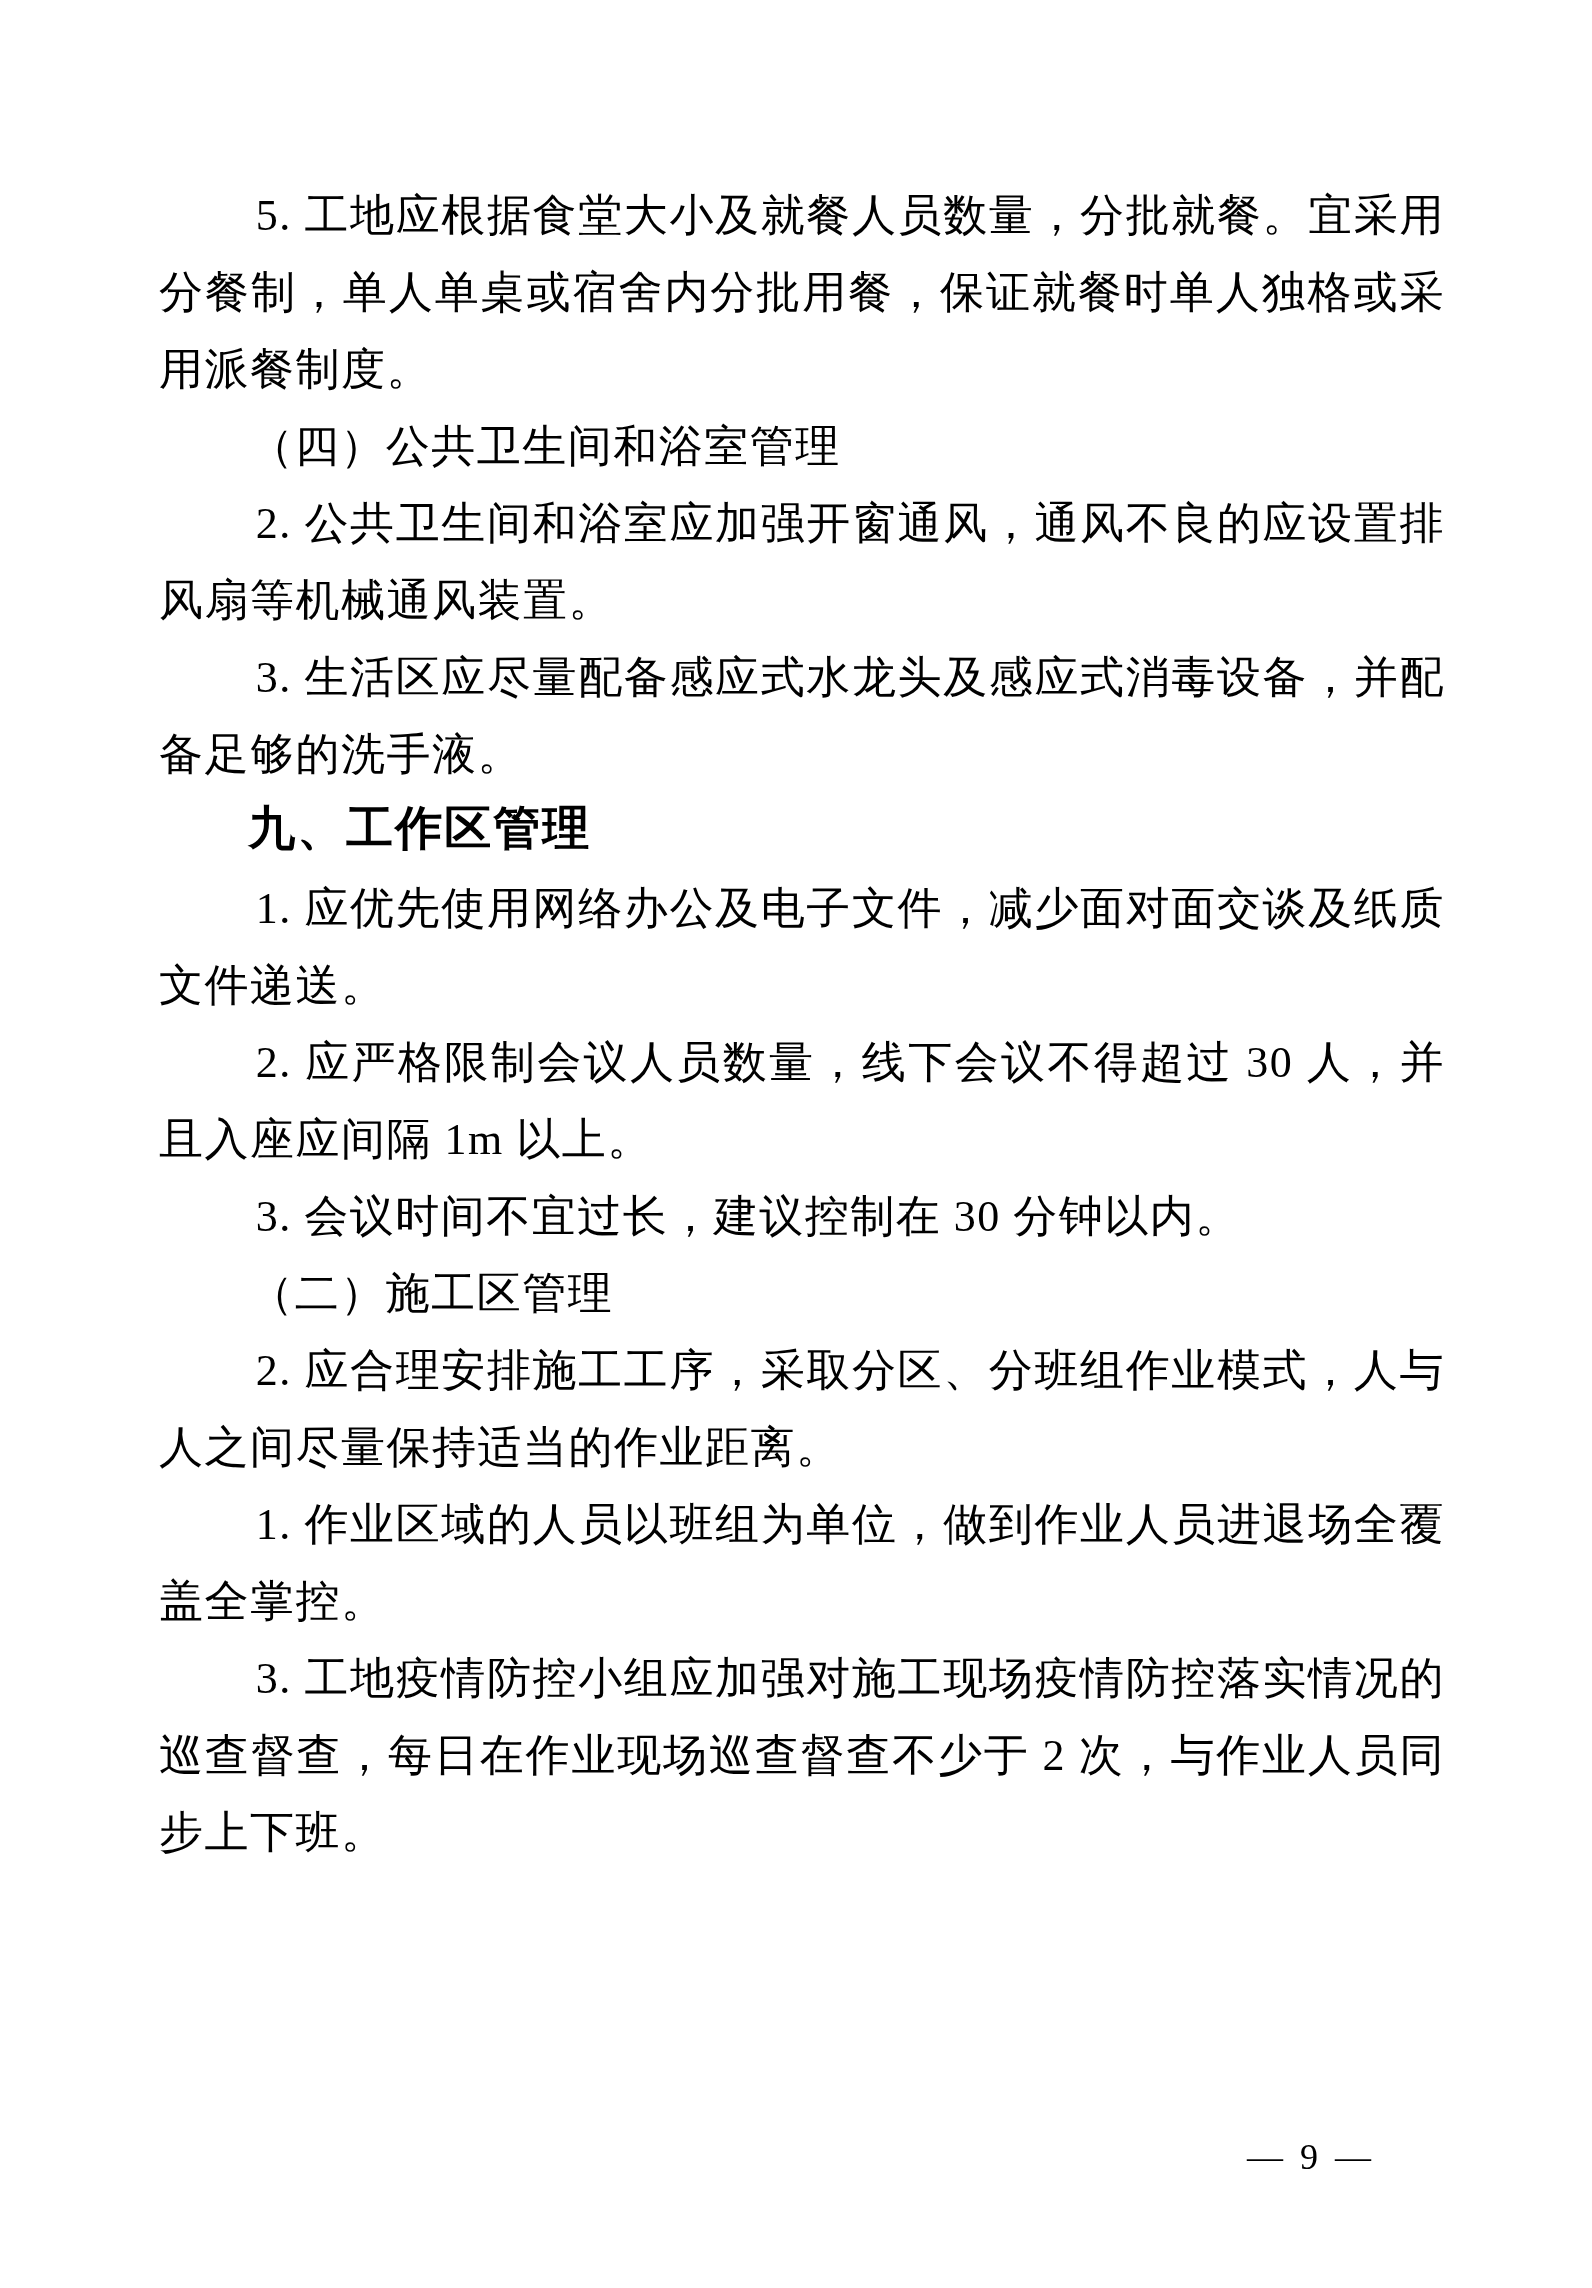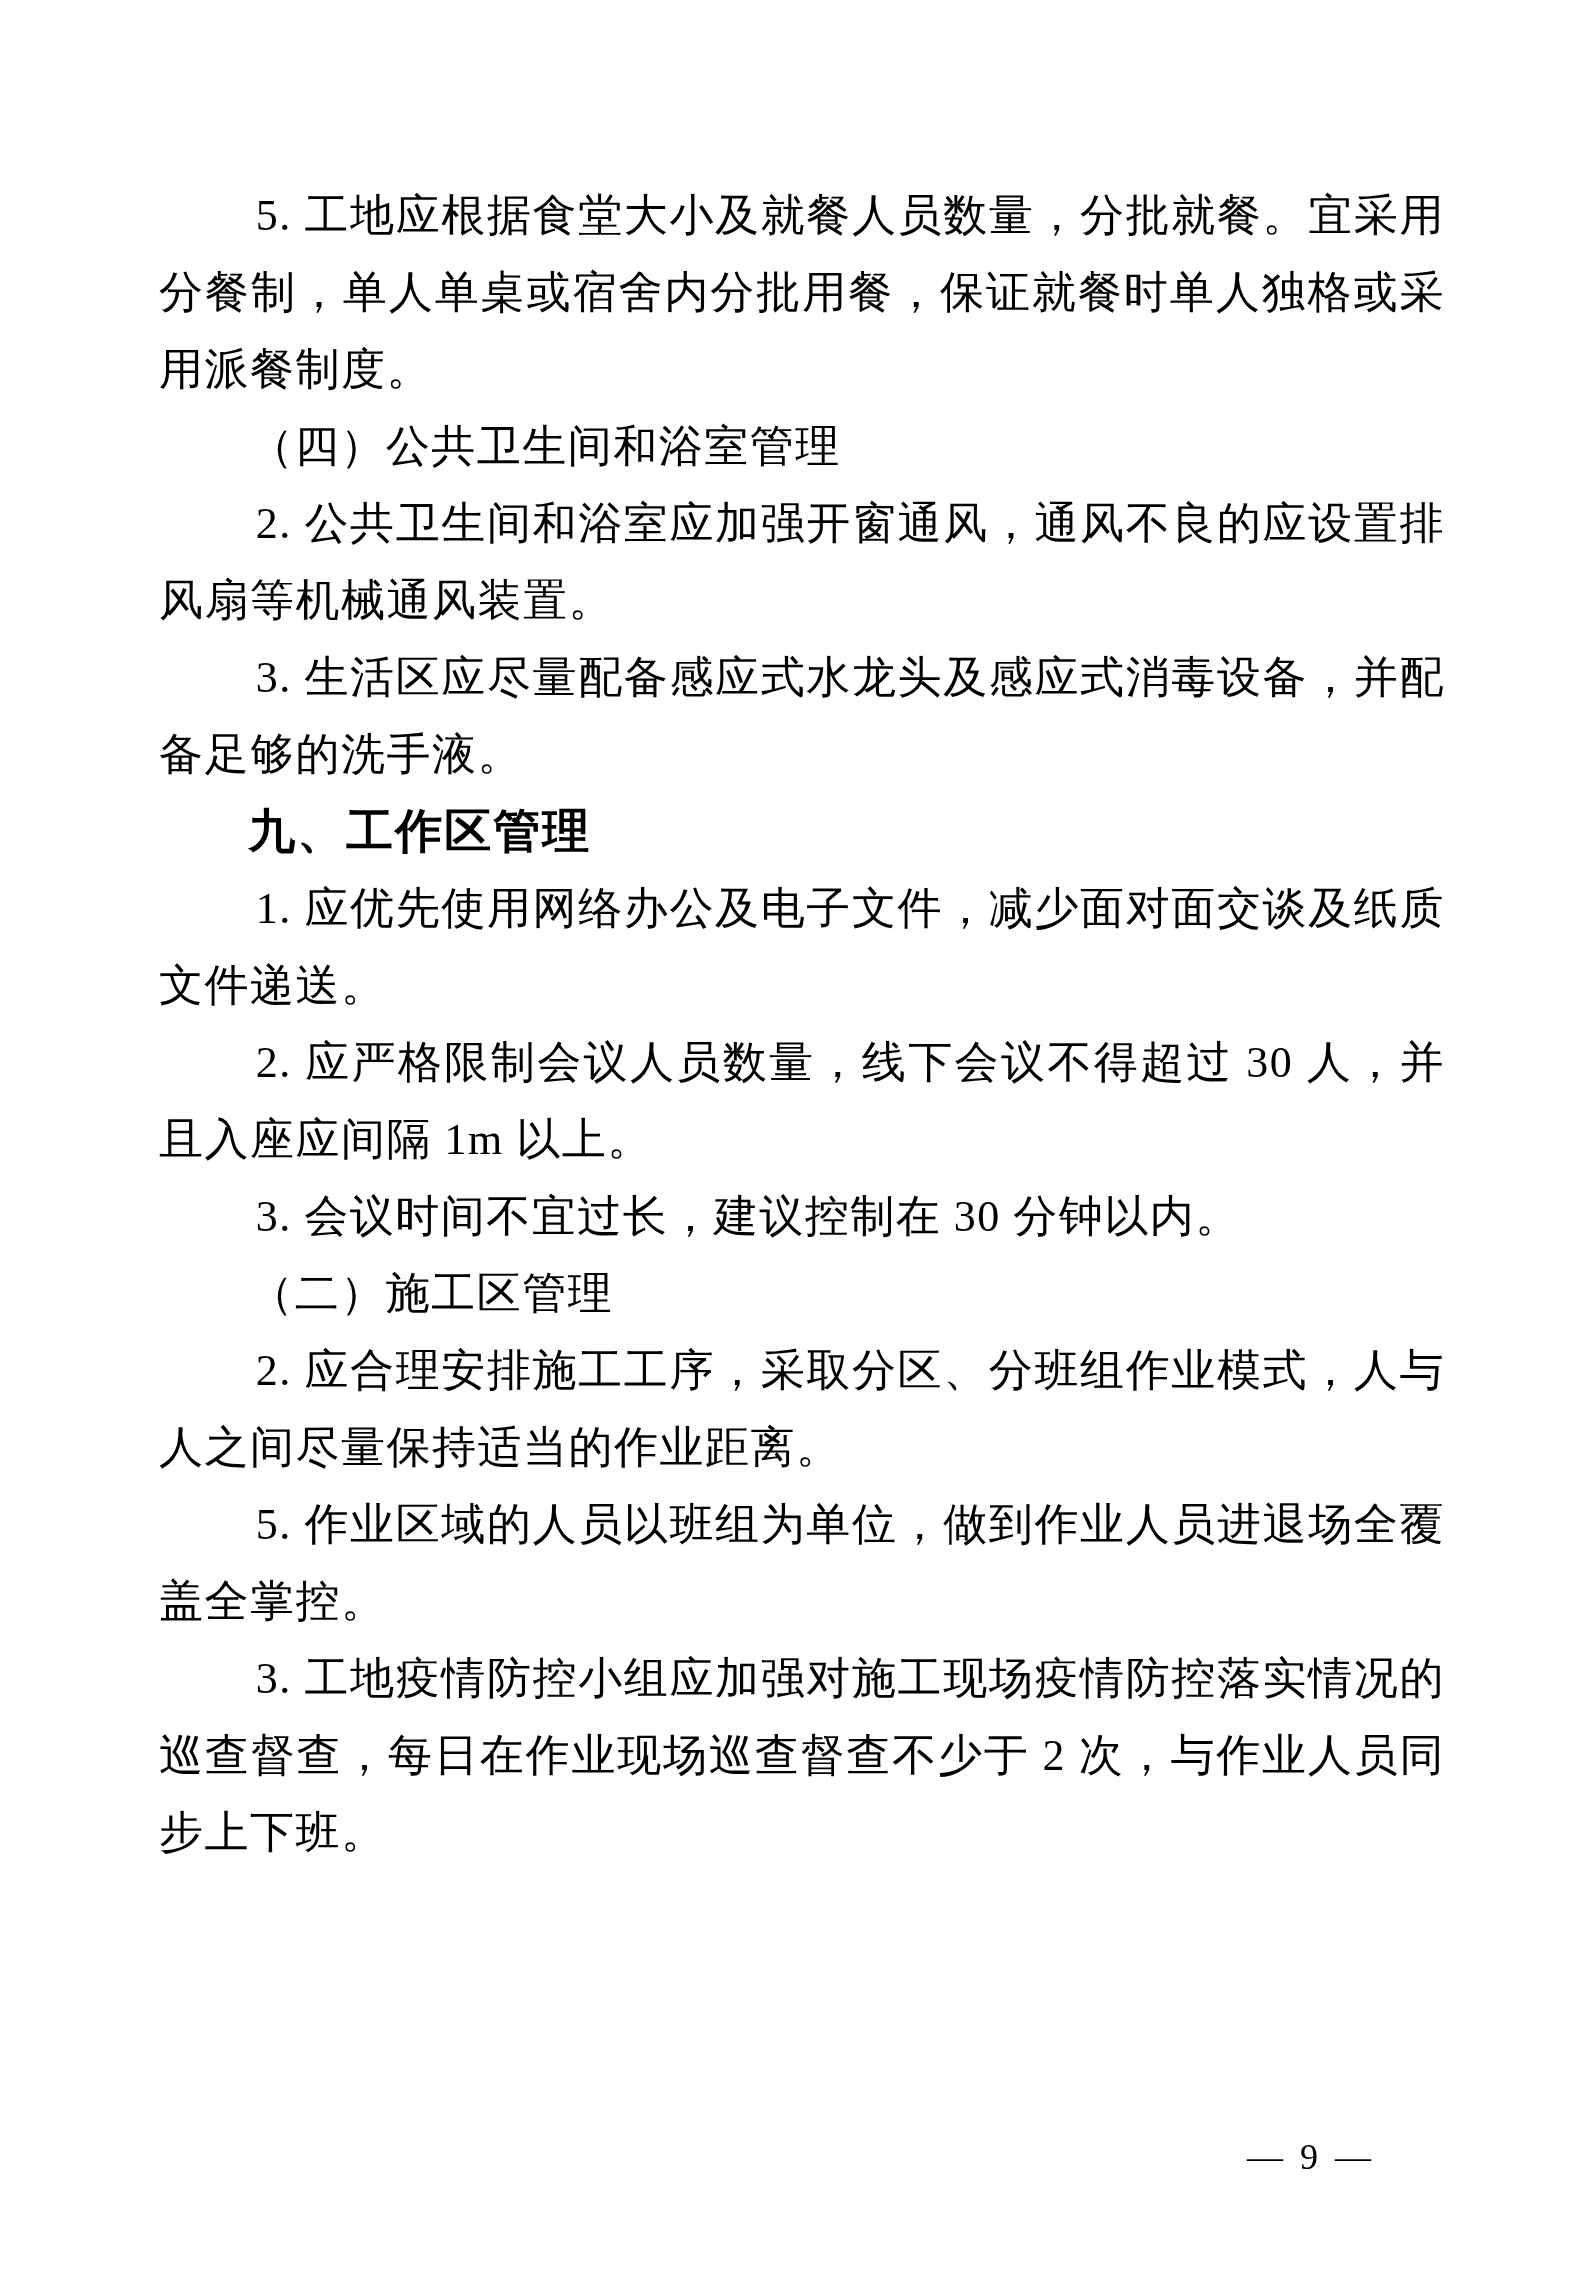--- a/index.html
+++ b/index.html
@@ -40,21 +40,21 @@
     margin: 0;
     font-weight: 400;
   }
   .heading-bold {
     font-size: 47px;
     line-height: 77px;
     letter-spacing: 2px;
     text-indent: 1.9em;
     margin: 0;
     font-weight: bold;
-    font-family: Liberation Serif, serif;
+    font-family: Liberation Mono, monospace;
   }
   .footer {
     position: absolute;
     top: 2137px;
     right: 217px;
     font-size: 36px;
     line-height: 40px;
     letter-spacing: 4px;
   }
 </style>
@@ -66,18 +66,18 @@
     <p class="para">5. 工地应根据食堂大小及就餐人员数量，分批就餐。宜采用分餐制，单人单桌或宿舍内分批用餐，保证就餐时单人独格或采用派餐制度。</p>
     <p class="heading-kai">（四）公共卫生间和浴室管理</p>
     <p class="para">2. 公共卫生间和浴室应加强开窗通风，通风不良的应设置排风扇等机械通风装置。</p>
     <p class="para">3. 生活区应尽量配备感应式水龙头及感应式消毒设备，并配备足够的洗手液。</p>
     <p class="heading-bold">九、工作区管理</p>
     <p class="para">1. 应优先使用网络办公及电子文件，减少面对面交谈及纸质文件递送。</p>
     <p class="para">2. 应严格限制会议人员数量，线下会议不得超过 30 人，并且入座应间隔 1m 以上。</p>
     <p class="para">3. 会议时间不宜过长，建议控制在 30 分钟以内。</p>
     <p class="heading-kai">（二）施工区管理</p>
     <p class="para">2. 应合理安排施工工序，采取分区、分班组作业模式，人与人之间尽量保持适当的作业距离。</p>
-    <p class="para">5. 作业区域的人员以班组为单位，做到作业人员进退场全覆盖全掌控。</p>
+    <p class="para">1. 作业区域的人员以班组为单位，做到作业人员进退场全覆盖全掌控。</p>
     <p class="para">3. 工地疫情防控小组应加强对施工现场疫情防控落实情况的巡查督查，每日在作业现场巡查督查不少于 2 次，与作业人员同步上下班。</p>
   </div>
   <div class="footer">— 9 —</div>
 </div>
 
 
 </body></html>

